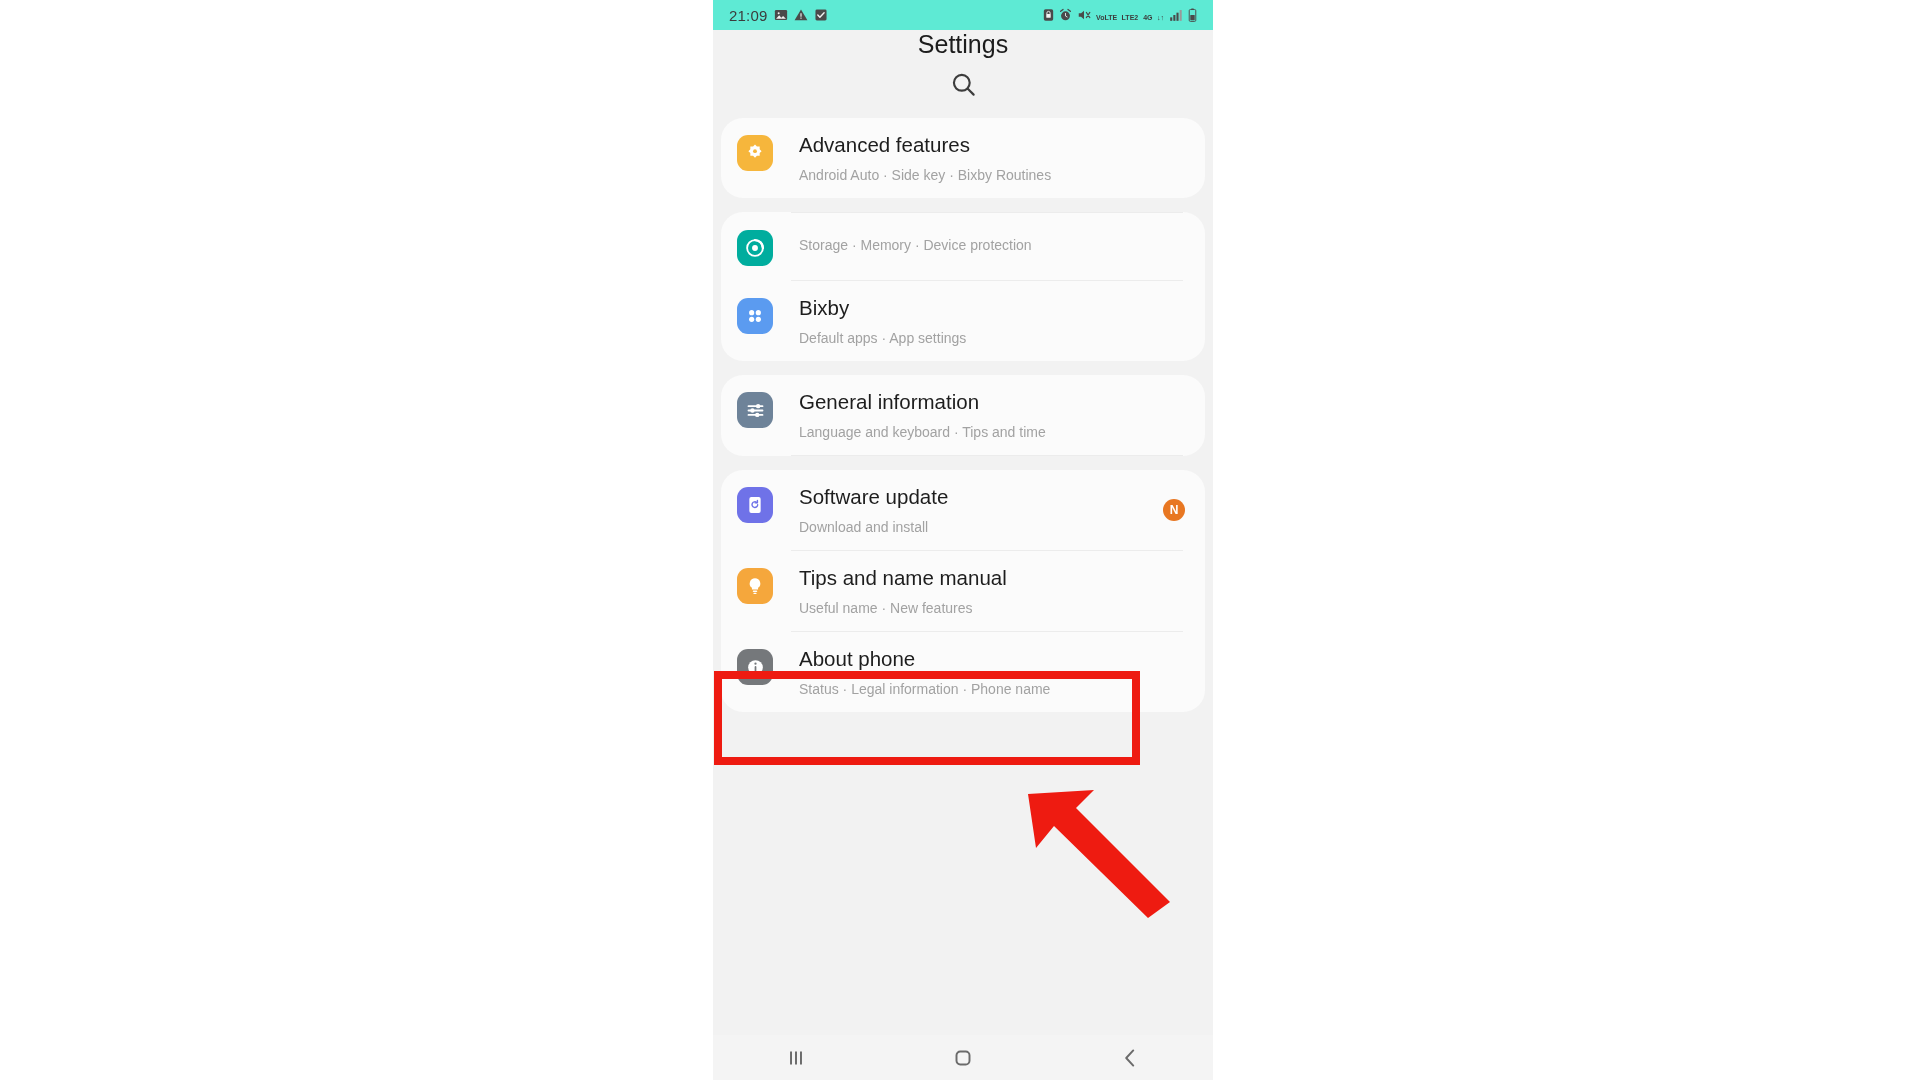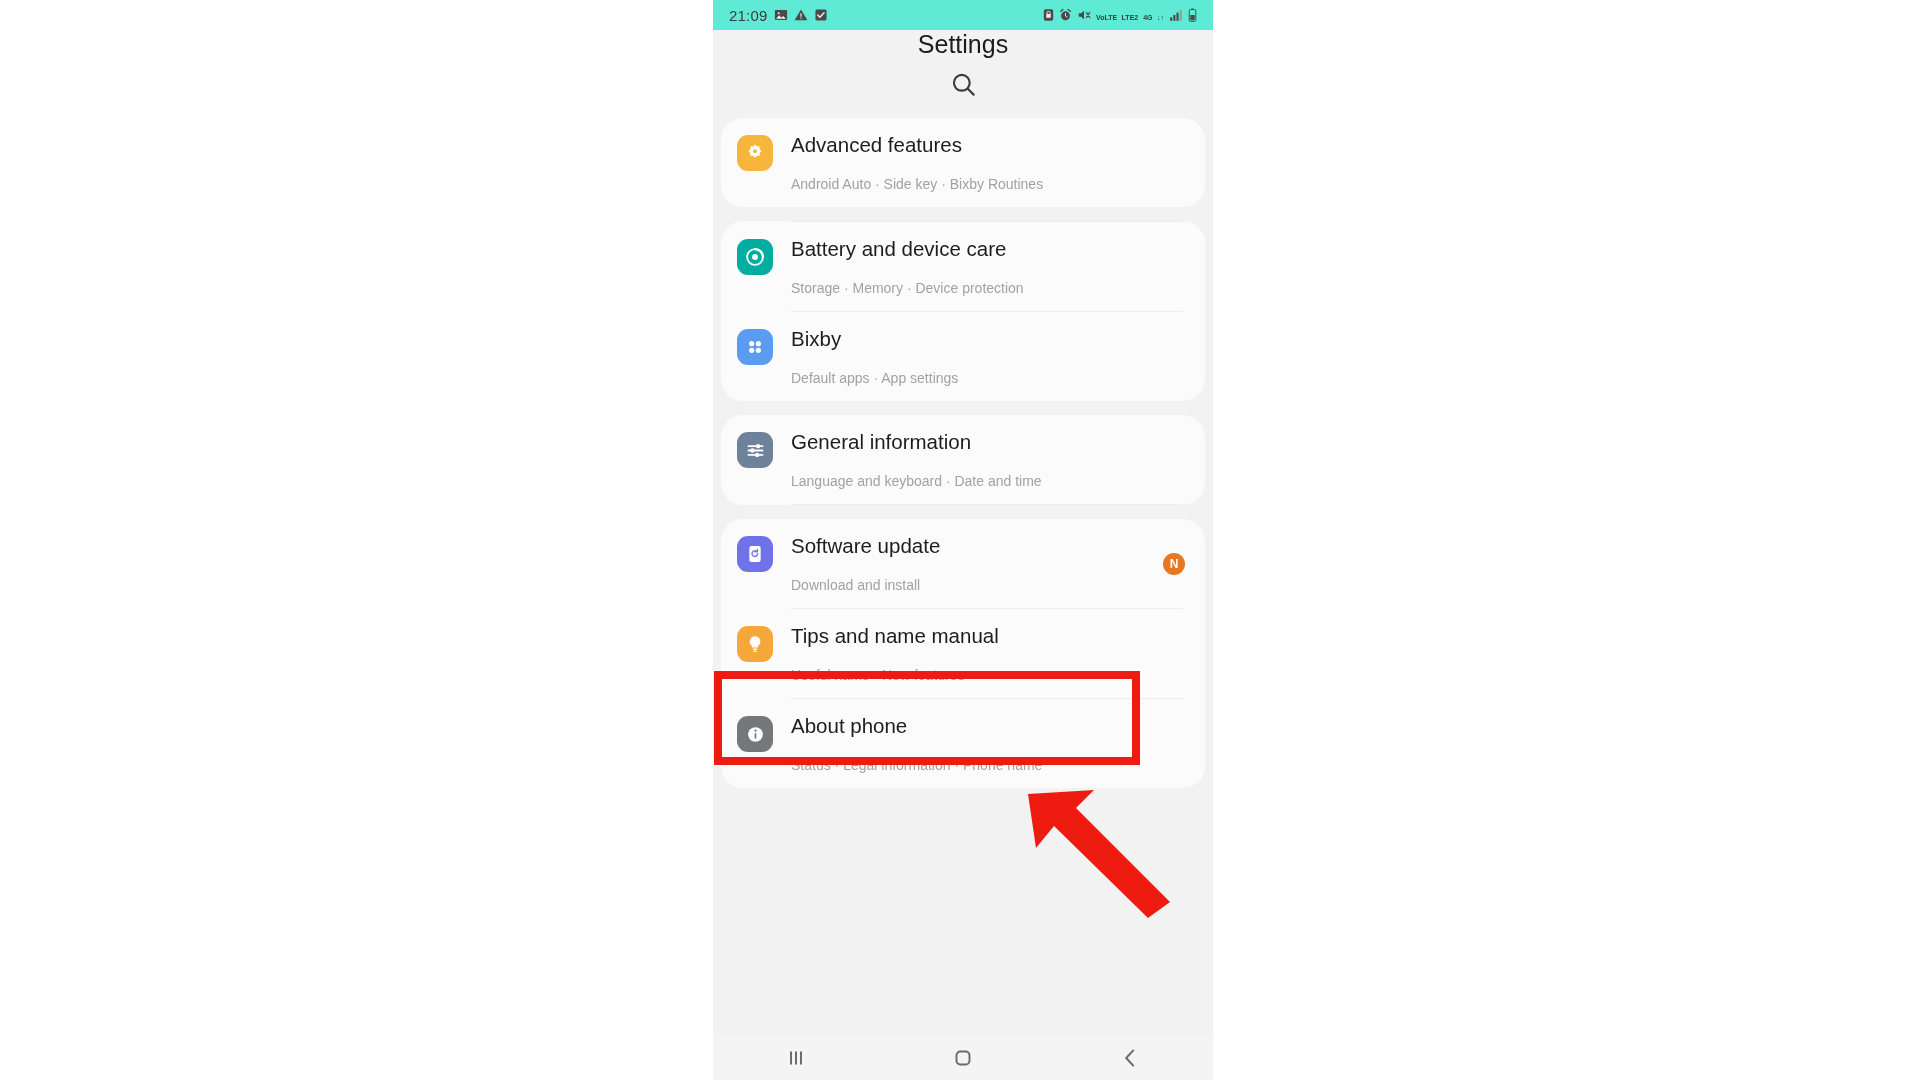--- a/index.html
+++ b/index.html
@@ -83,35 +83,36 @@
   }
   .card:first-child { margin-top: 16px; }
 
   .row {
     position: relative;
     display: flex;
     align-items: flex-start;
     padding: 14px 16px 14px 16px;
     min-height: 62px;
     cursor: pointer;
+    gap: 8px;
   }
   .row .icon-wrap {
     width: 36px; height: 36px; flex: 0 0 36px;
     border-radius: 11px;
     display: flex; align-items: center; justify-content: center;
     margin-top: 3px;
   }
   .row .texts { margin-left: 18px; flex: 1 1 auto; min-width: 0; }
   .row .rtitle {
     font-size: 20.5px; color: #1d1d1d; line-height: 25px;
     font-family: "Liberation Sans", sans-serif;
     white-space: normal;
   }
   .row .rsub {
-    font-size: 14px; color: #a2a2a2; margin-top: 18px; line-height: 18px;
+    font-size: 14px; color: #a2a2a2; margin-top: 9px; line-height: 18px;
     font-family: "Liberation Sans", sans-serif;
     white-space: nowrap;
   }
   .divider {
     height: 1px; background: #ececec;
     margin-left: 70px; margin-right: 22px;
   }
 
   .badge-n {
     position: absolute;
@@ -264,21 +265,20 @@
           <div class="divider"></div>
           <div class="row">
             <div class="icon-wrap" style="background: rgb(0, 173, 158);">
               <svg width="22" height="22" viewBox="0 0 24 24">
                 <circle cx="12" cy="12" r="8.6" fill="none" stroke="white" stroke-width="2"></circle>
                 <path d="M12 3.4a8.6 8.6 0 018.6 8.6" stroke="white" stroke-width="2.6" fill="none" stroke-linecap="round"></path>
                 <circle cx="12" cy="12" r="3.2" fill="white"></circle>
               </svg>
             </div>
             <div class="texts">
-              <div class="rtitle">Battery and device care</div>
               <div class="rsub">Storage  ·  Memory  ·  Device protection</div>
             </div>
           </div>
           <div class="divider"></div>
           <div class="row">
             <div class="icon-wrap" style="background: rgb(91, 155, 240);">
               <svg width="20" height="20" viewBox="0 0 24 24">
                 <circle cx="8" cy="8" r="3.1" fill="white"></circle>
                 <circle cx="16" cy="8" r="3.1" fill="white"></circle>
                 <circle cx="8" cy="16" r="3.1" fill="white"></circle>
@@ -296,21 +296,21 @@
             <div class="icon-wrap" style="background: rgb(110, 131, 153);">
               <svg width="21" height="21" viewBox="0 0 24 24">
                 <path d="M4 7h16M4 12h16M4 17h16" stroke="white" stroke-width="2.1" stroke-linecap="round"></path>
                 <circle cx="15" cy="7" r="2.5" fill="white"></circle>
                 <circle cx="8.5" cy="12" r="2.5" fill="white"></circle>
                 <circle cx="14" cy="17" r="2.5" fill="white"></circle>
               </svg>
             </div>
             <div class="texts">
               <div class="rtitle">General information</div>
-              <div class="rsub">Language and keyboard  ·  Date and time</div>
+              <div class="rsub">Language and keyboard  ·  Tips and time</div>
             </div>
           </div>
           <div class="divider"></div>
         </div>
         <div class="card">
           <div class="row">
             <div class="icon-wrap" style="background: rgb(111, 114, 232);">
               <svg width="20" height="20" viewBox="0 0 24 24">
                 <rect x="5.2" y="2.4" width="13.6" height="19.2" rx="2.4" fill="white"></rect>
                 <path d="M15.2 11.6a3.4 3.4 0 11-1.1-2.5" stroke="#6f72e8" stroke-width="1.7" fill="none" stroke-linecap="round"></path>

